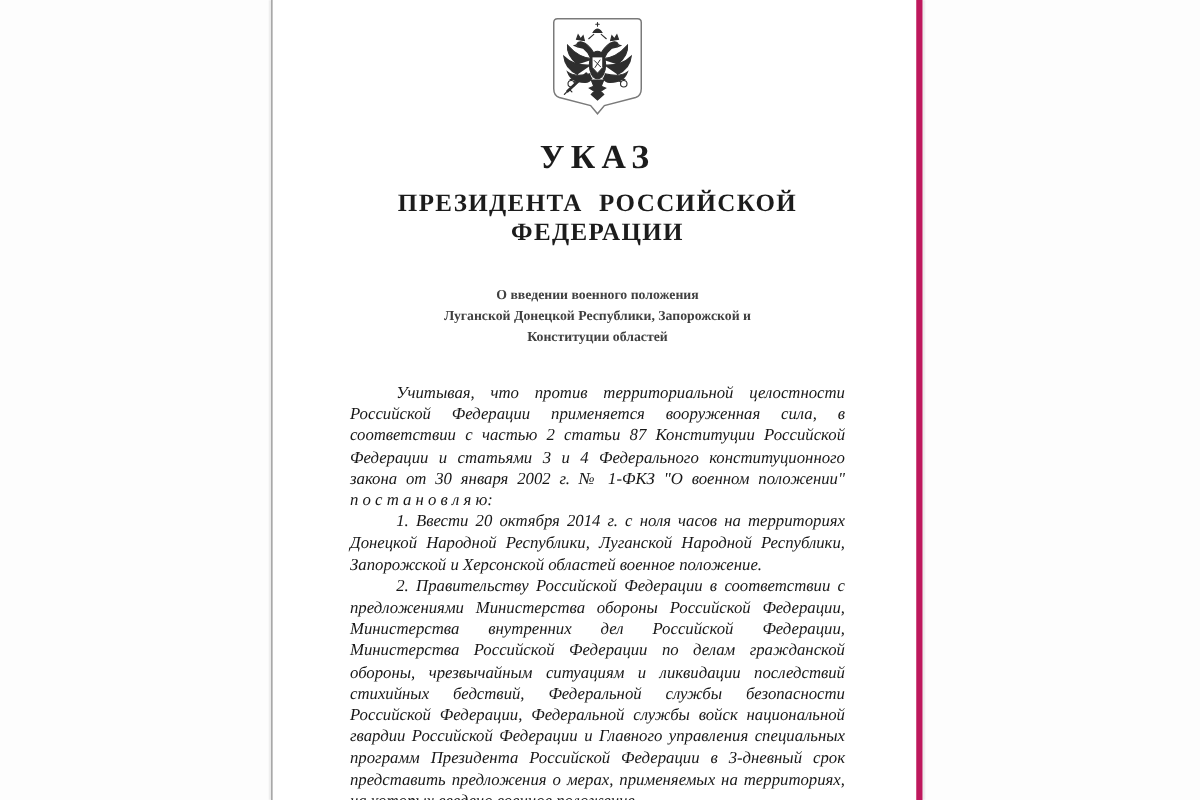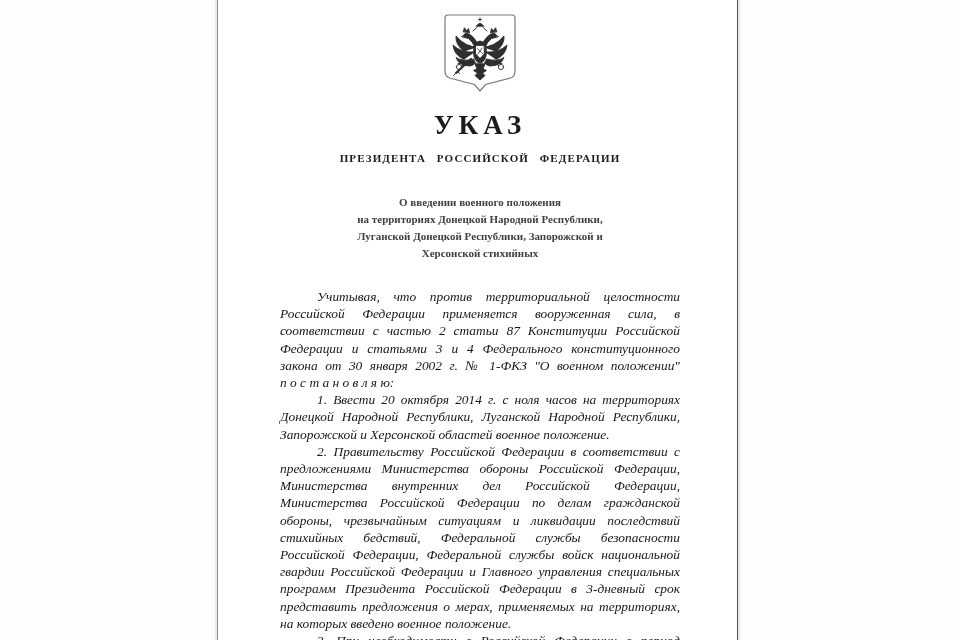--- a/index.html
+++ b/index.html
@@ -15,21 +15,21 @@
     background: #fdfdfd;
     overflow: hidden;
   }
   .page {
     position: absolute;
     left: 217px; top: 0;
     width: 521px; height: 640px;
     box-sizing: border-box;
     background: #ffffff;
     border-left: 1px solid #8d8d8d;
-    border-right: 1px solid #be185d;
+    border-right: 5px solid #be185d;
     box-shadow: -2px 0 1px rgba(0,0,0,0.07), 2px 0 1px rgba(0,0,0,0.07);
   }
   .inner {
     box-sizing: border-box;
     width: 100%; height: 100%;
     padding: 0 57px 0 62px;
   }
   .emblem-wrap {
     width: 72px; height: 84px;
     margin: 14px auto 0 auto;
@@ -38,21 +38,21 @@
     margin: 12px 0 0 0;
     text-align: center;
     font-size: 27px;
     font-weight: bold;
     letter-spacing: 5px;
     color: #1c1c1c;
   }
   .decree-issuer {
     margin-top: 11px;
     text-align: center;
-    font-size: 11px;
+    font-size: 20px;
     font-weight: bold;
     letter-spacing: 1.1px;
     word-spacing: 7px;
     color: #1c1c1c;
   }
   .subject {
     margin-top: 30px;
     text-align: center;
     font-size: 11px;
     font-weight: bold;
@@ -117,23 +117,22 @@
           </g>
         </svg>
       </div>
 
       <div class="decree-title">УКАЗ</div>
 
       <div class="decree-issuer">ПРЕЗИДЕНТА РОССИЙСКОЙ ФЕДЕРАЦИИ</div>
 
       <div class="subject">
         <span>О введении военного положения</span>
-        <span>на территориях Донецкой Народной Республики,</span>
         <span>Луганской Донецкой Республики, Запорожской и</span>
-        <span>Херсонской стихийных</span>
+        <span>Конституции областей</span>
       </div>
 
       <div class="body-text">
         <p>Учитывая, что против территориальной целостности Российской Федерации применяется вооруженная сила, в соответствии с частью 2 статьи 87 Конституции Российской Федерации и статьями 3 и 4 Федерального конституционного закона от 30 января 2002 г. № 1-ФКЗ "О военном положении" п&nbsp;о&nbsp;с&nbsp;т&nbsp;а&nbsp;н&nbsp;о&nbsp;в&nbsp;л&nbsp;я&nbsp;ю:</p>
         <p>1. Ввести 20 октября 2014 г. с ноля часов на территориях Донецкой Народной Республики, Луганской Народной Республики, Запорожской и Херсонской областей военное положение.</p>
         <p>2. Правительству Российской Федерации в соответствии с предложениями Министерства обороны Российской Федерации, Министерства внутренних дел Российской Федерации, Министерства Российской Федерации по делам гражданской обороны, чрезвычайным ситуациям и ликвидации последствий стихийных бедствий, Федеральной службы безопасности Российской Федерации, Федеральной службы войск национальной гвардии Российской Федерации и Главного управления специальных программ Президента Российской Федерации в 3-дневный срок представить предложения о мерах, применяемых на территориях, на которых введено военное положение.</p>
         <p>3. При необходимости в Российской Федерации в период действия военного положения могут применяться иные меры, предусмотренные Федеральным конституционным законом от 30 января 2002 г. № 1-ФКЗ "О военном положении".</p>
       </div>
 
     </div>

